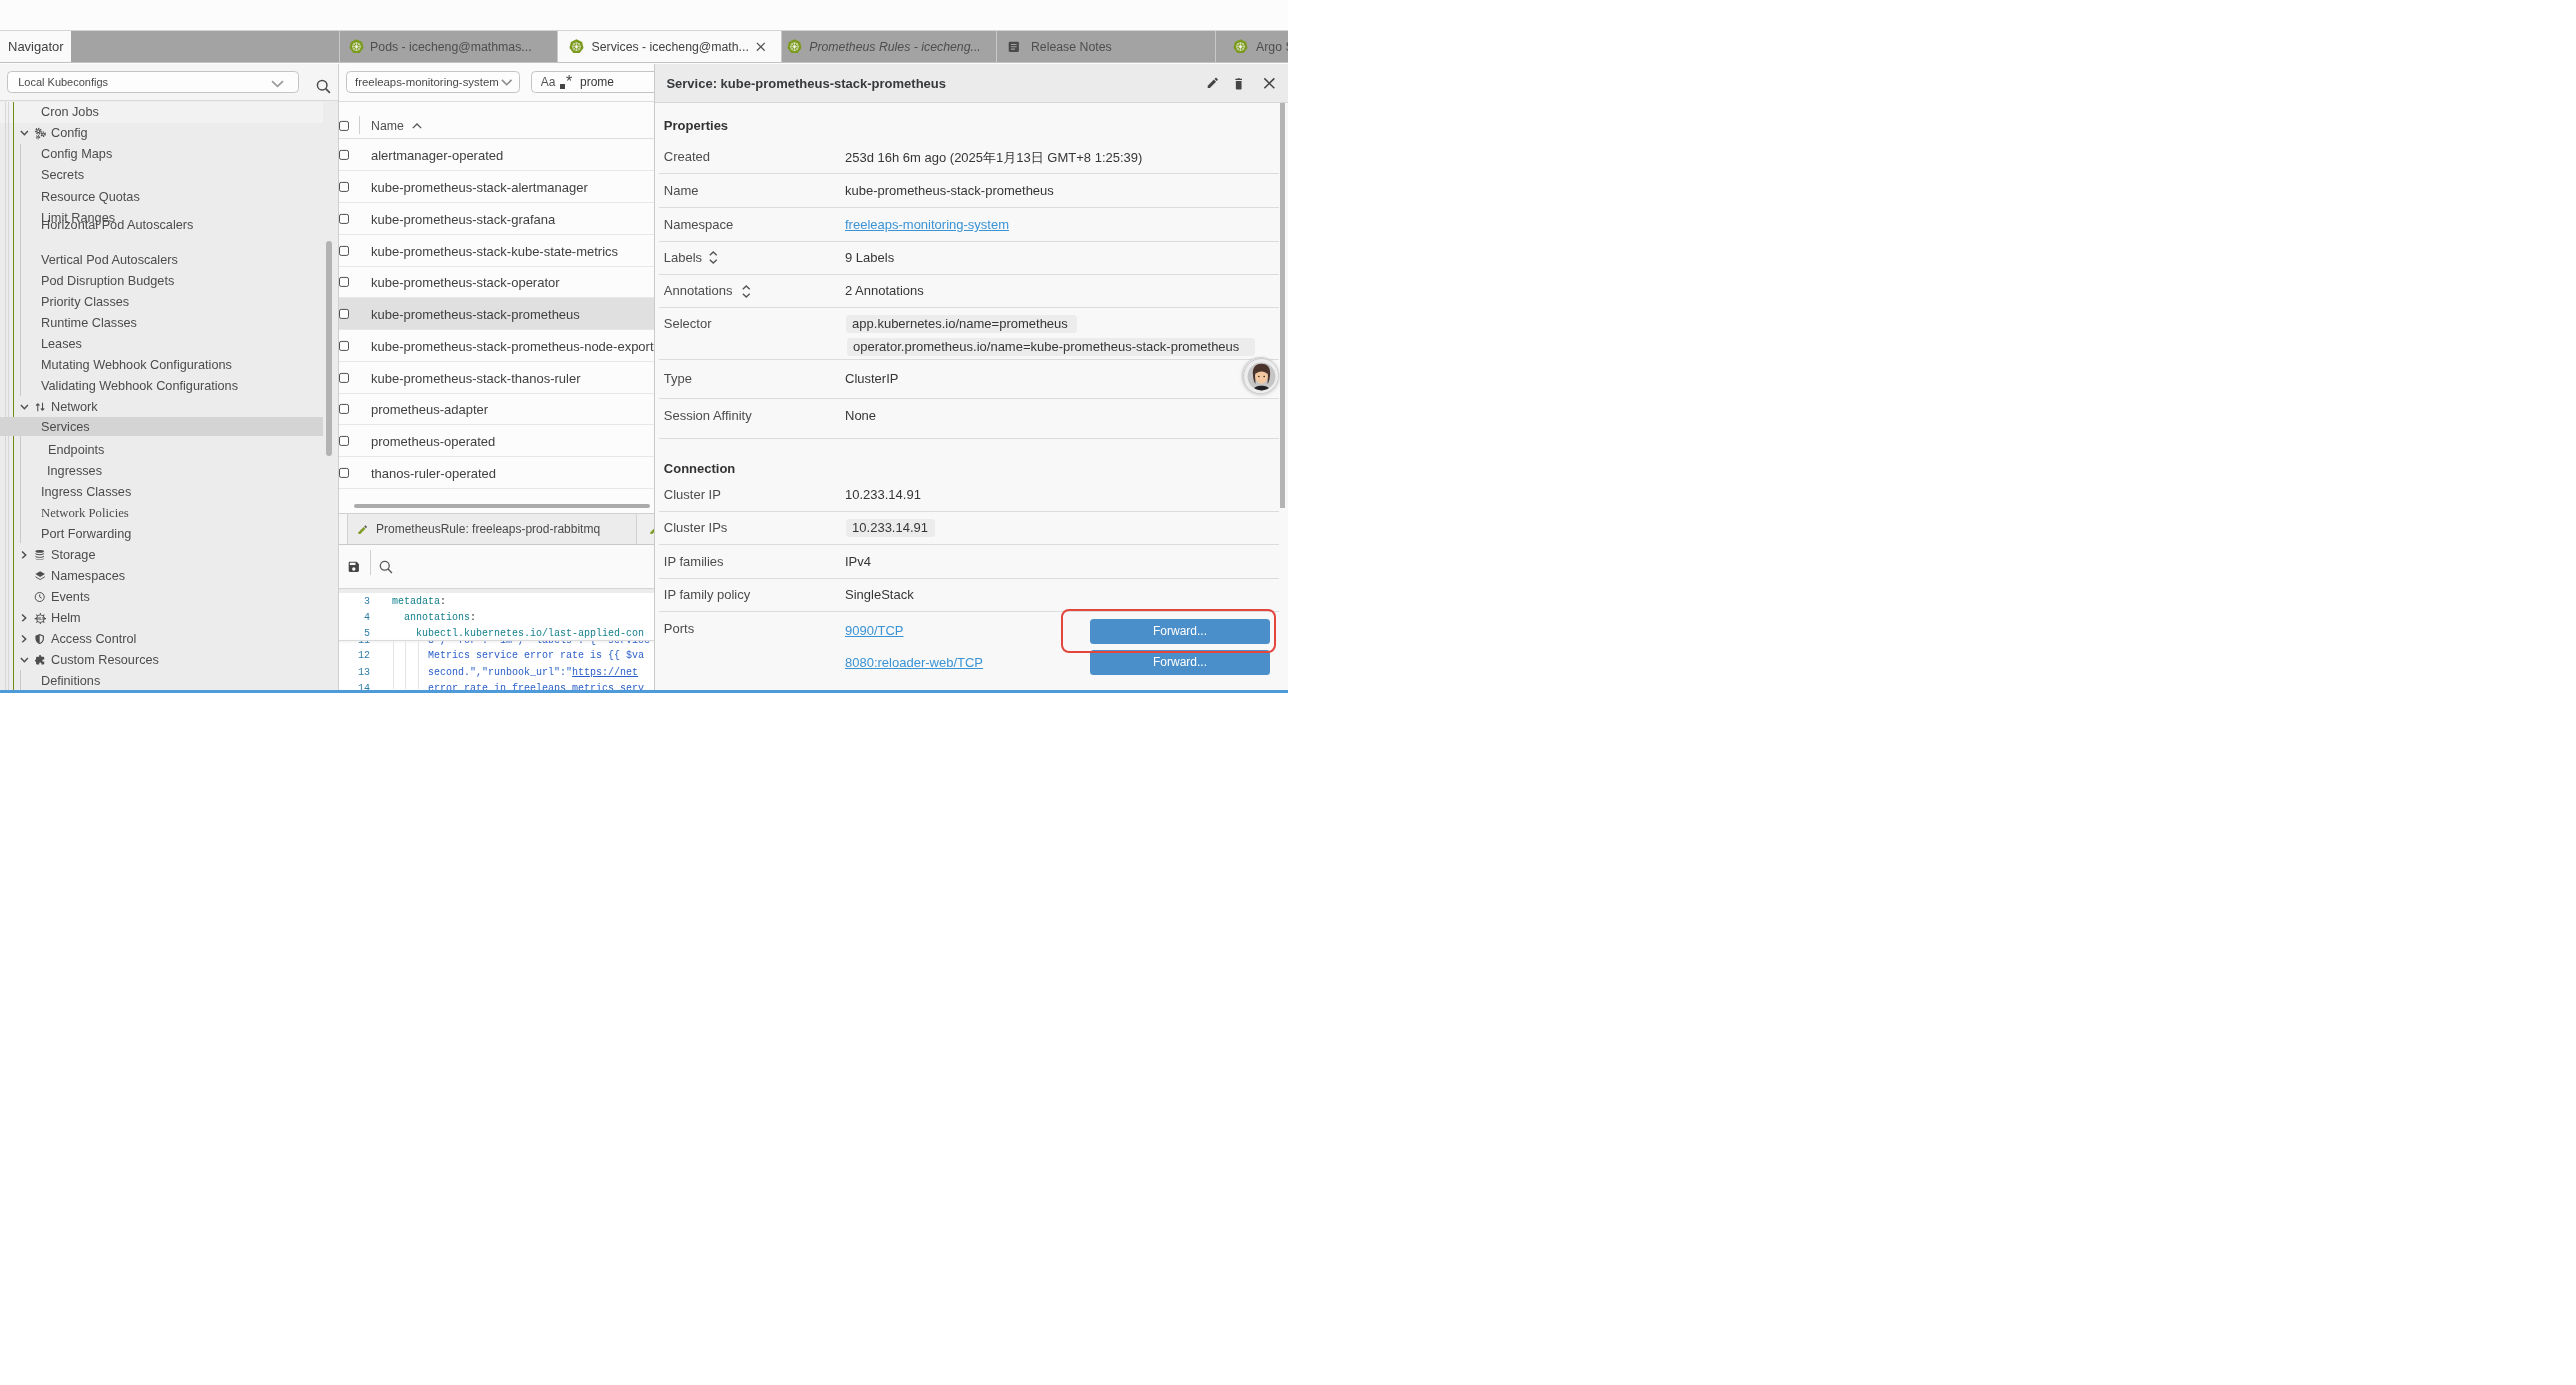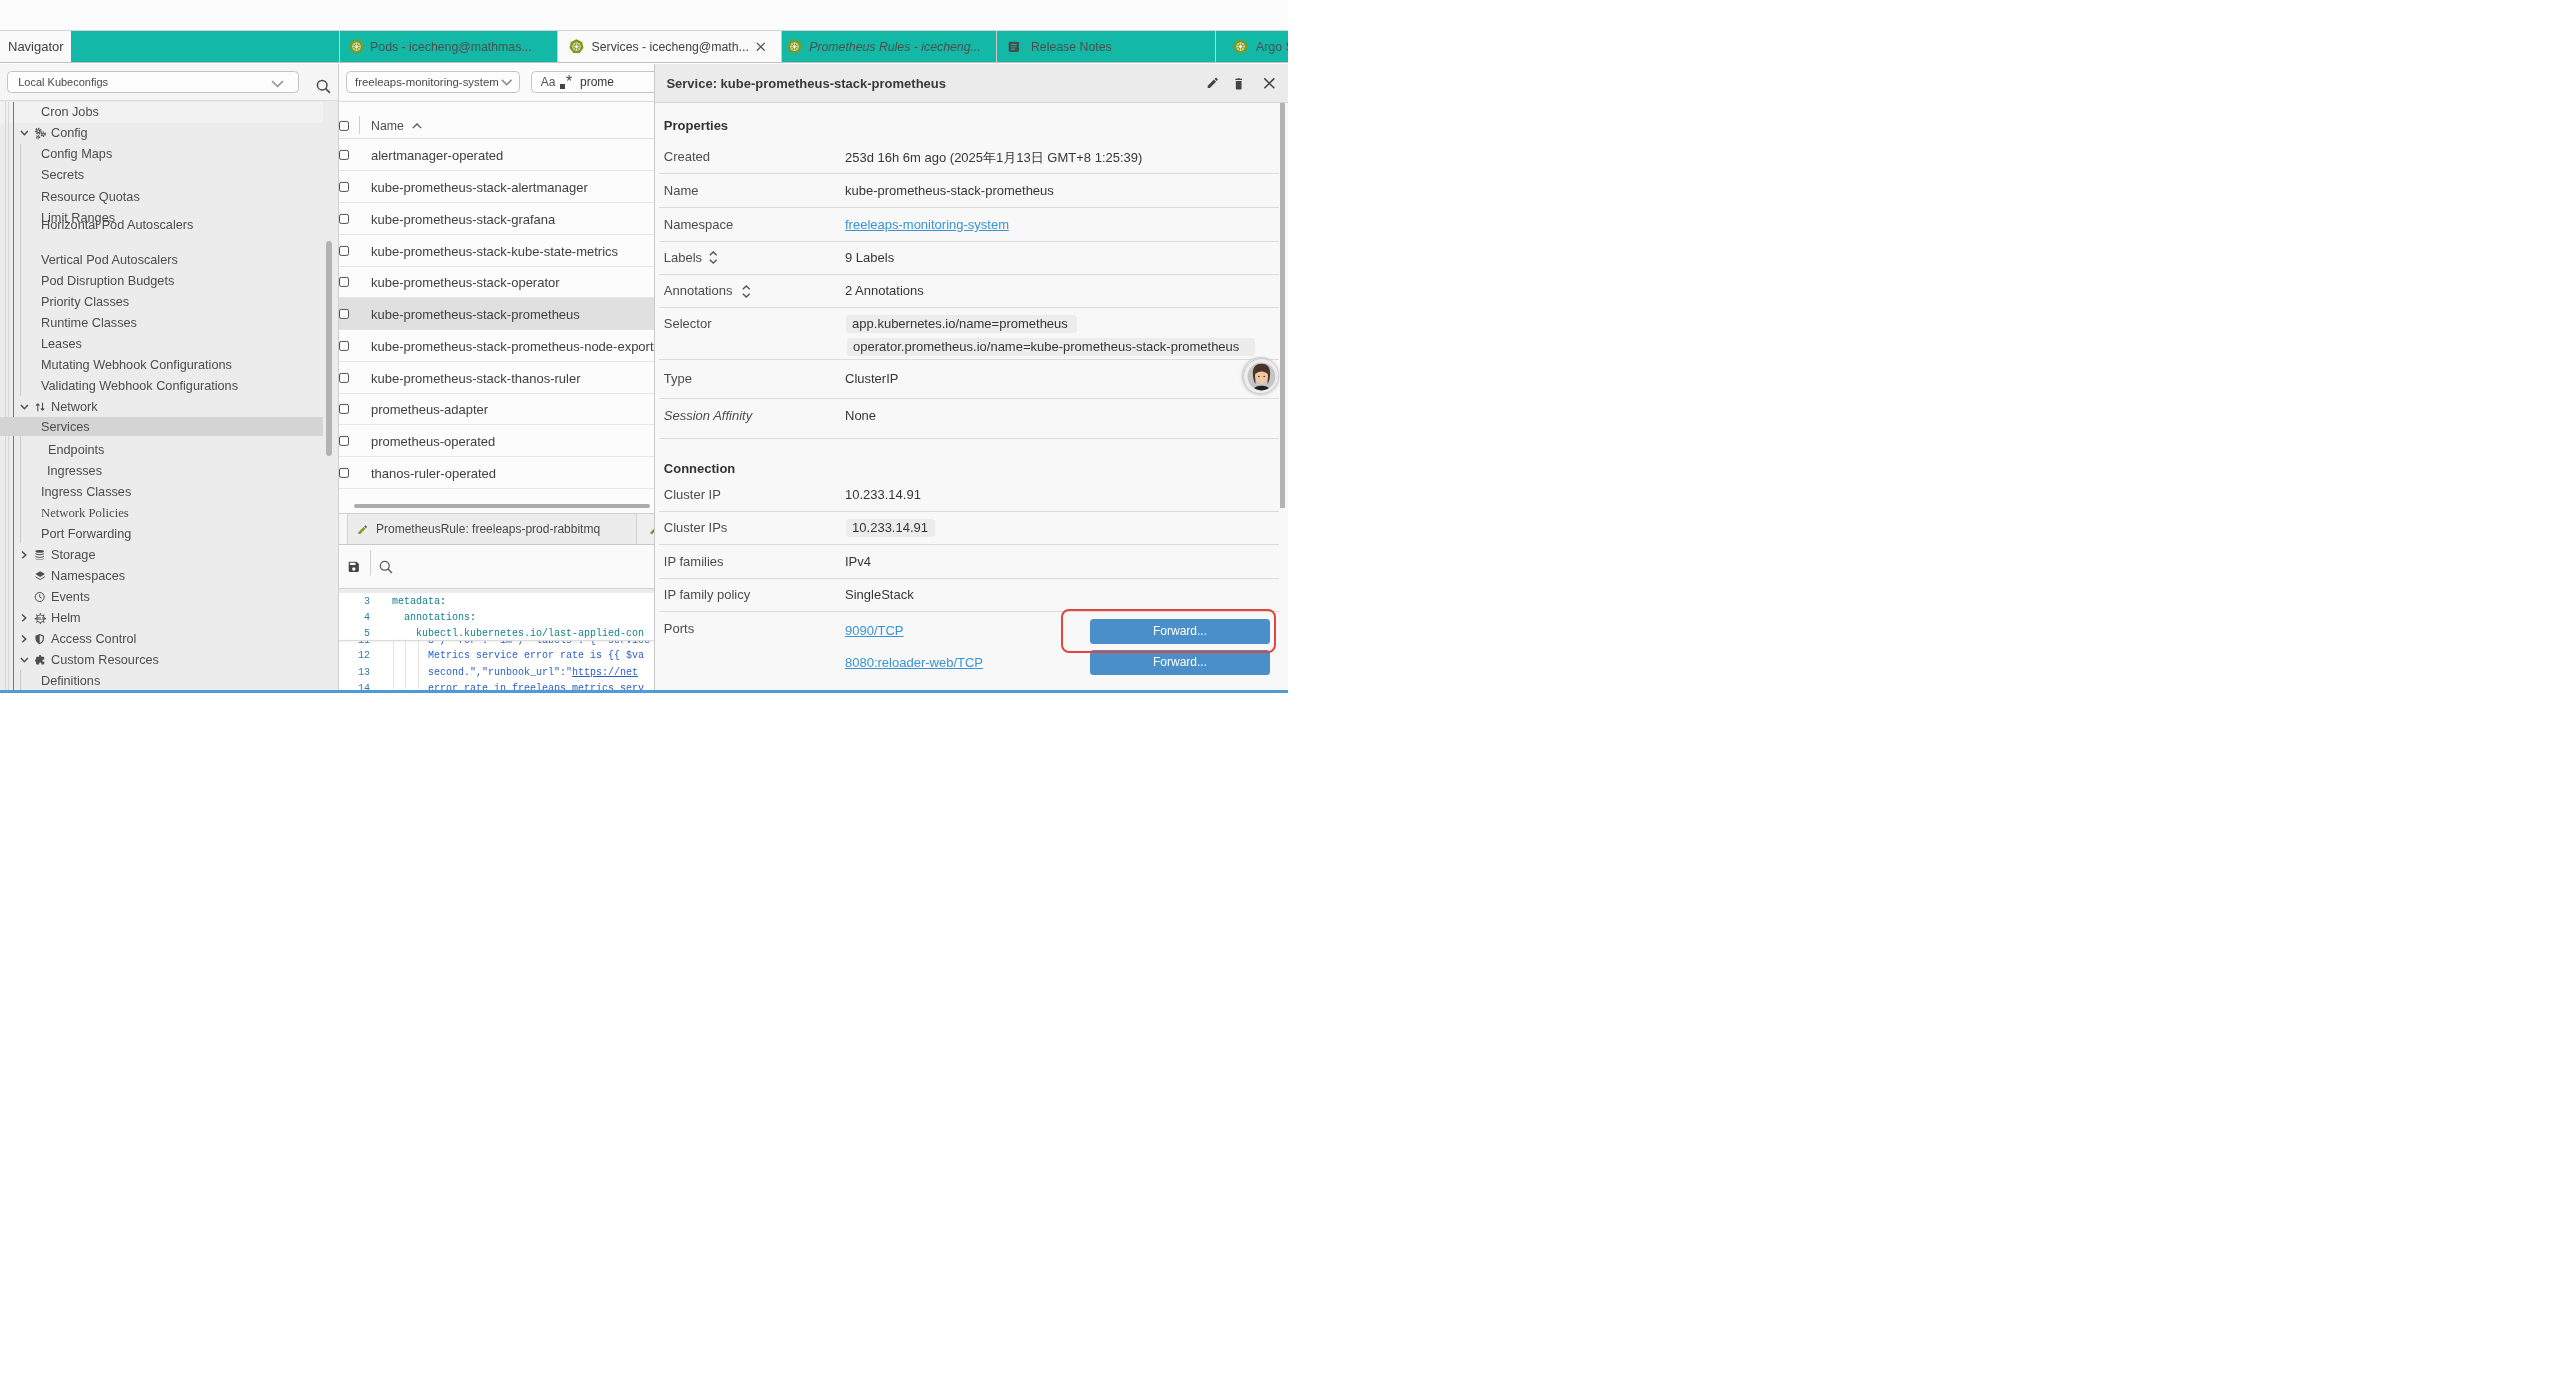--- a/index.html
+++ b/index.html
@@ -7,21 +7,21 @@
   body { font-family:"Liberation Sans", sans-serif; }
   #app { position:relative; width:1288px; height:693px; background:#fcfcfc; overflow:hidden; }
   .abs { position:absolute; }
   svg { display:block; }
 
   
   #titlebar { left:0; top:0; width:1288px; height:30px; background:#f7f7f7; }
   .tl { border-radius:50%; width:9.6px; height:9.6px; top:8px; }
 
   
-  #tabbar { left:0; top:30px; width:1428px; height:33px; background:#14b8a6; border-top:0.9px solid #d4d4d4; border-bottom:1.3px solid #c2c2c2; }
+  #tabbar { left:0; top:30px; width:1428px; height:33px; background:#a3a3a3; border-top:0.9px solid #d4d4d4; border-bottom:1.3px solid #c2c2c2; }
   .tab { top:0; height:31px; display:flex; align-items:center; font-size:12.3px; color:#4e4e4e; white-space:nowrap; overflow:hidden; }
   .tabsep { top:0; width:0.9px; height:31px; background:#c9c9c9; }
   .ktab { width:15px; height:15px; flex:0 0 15px; }
 
   
   #sidebar { left:0; top:64px; width:339px; height:626px; background:#ececec; border-right:0.9px solid #cfcfcf; }
   #sidebar-top { left:0; top:0; width:338px; height:37px; background:#f5f5f5; border-bottom:0.9px solid #dadada; }
   .selbox { background:#fdfdfd; border:0.9px solid #c4c4c4; border-radius:4.4px; display:flex; align-items:center; color:#4a4a4a; }
   .tree-row { left:0; width:338px; height:21px; }
   .tr-label { position:absolute; top:50%; transform:translateY(-50%); font-size:12.7px; color:#4c4c4c; white-space:nowrap; }
@@ -455,21 +455,21 @@
           <path d="M2 10 L6 13.8 L10 10" stroke="#555" stroke-width="1.6" fill="none"></path>
         </svg>
         <div class="dsep" style="top:243px;"></div>
         <div class="drow-label" style="top:252px;">Selector</div>
         <div class="badge" style="left:191px; top:251px; width:231px;">app.kubernetes.io/name=prometheus</div>
         <div class="badge" style="left:192px; top:274px; width:408px;">operator.prometheus.io/name=kube-prometheus-stack-prometheus</div>
         <div class="dsep" style="top:295px;"></div>
         <div class="drow-label" style="top:307px;">Type</div>
         <div class="drow-val" style="top:307px;">ClusterIP</div>
         <div class="dsep" style="top:334px;"></div>
-        <div class="drow-label" style="top:344px;font-style:italic;">Session Affinity</div>
+        <div class="drow-label" style="top:344px;">Session Affinity</div>
         <div class="drow-val" style="top:344px;">None</div>
         <div class="dsep" style="top:374px;"></div>
         <div class="drow-label" style="top:390px; font-weight:bold; color:#333;margin-top:7px;">Connection</div>
         <div class="drow-label" style="top:423px;">Cluster IP</div>
         <div class="drow-val" style="top:423px;">10.233.14.91</div>
         <div class="dsep" style="top:447px;"></div>
         <div class="drow-label" style="top:456px;">Cluster IPs</div>
         <div class="badge" style="left:191px; top:455px; width:89px;">10.233.14.91</div>
         <div class="dsep" style="top:480px;"></div>
         <div class="drow-label" style="top:490px;">IP families</div>

